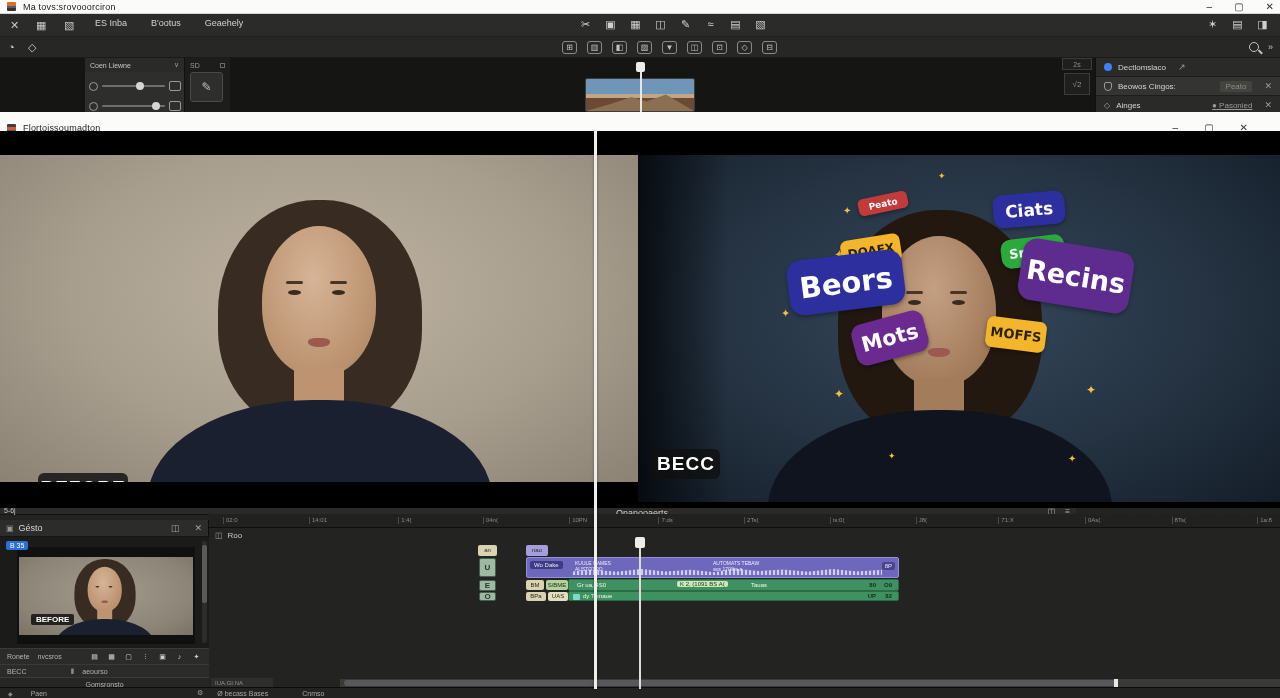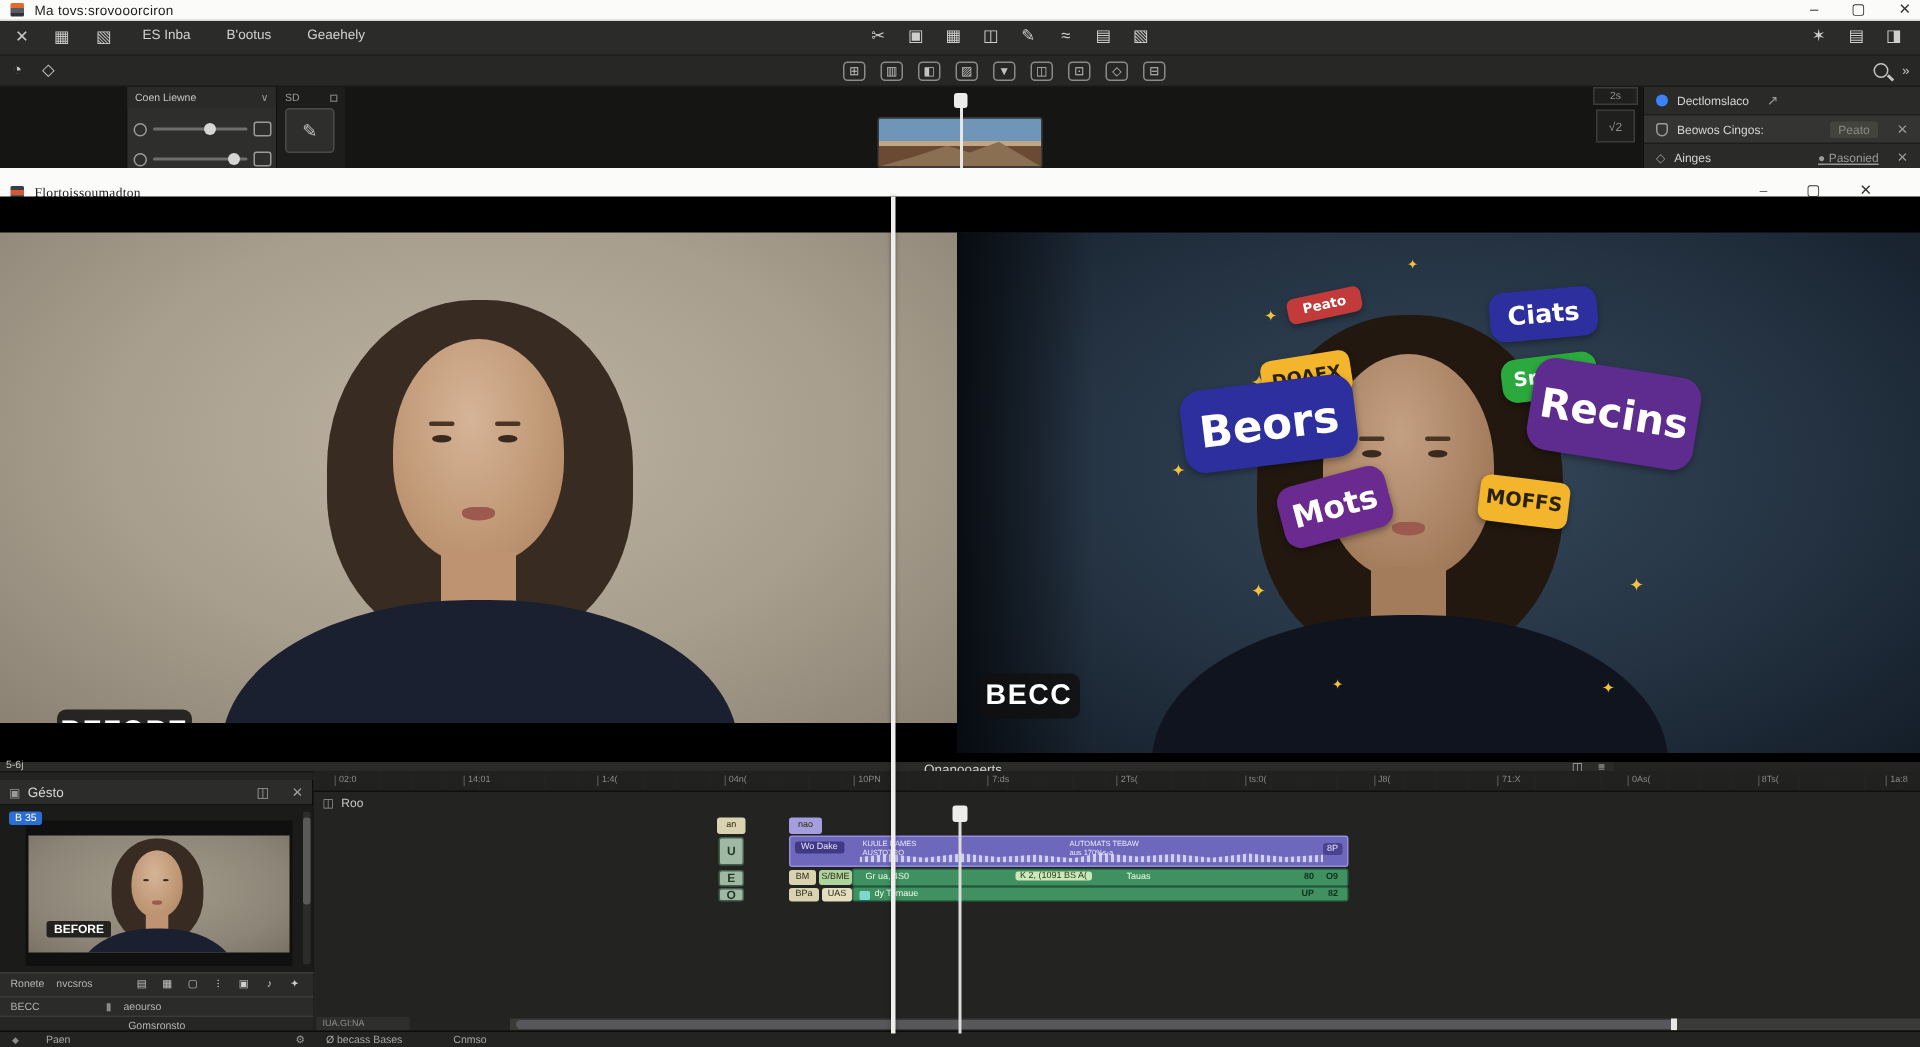--- a/index.html
+++ b/index.html
@@ -58,21 +58,21 @@
   .rp-row { position:relative; display:flex; align-items:center; height:19px; padding:0 8px; gap:6px; border-bottom:1px solid #1d1d1b; }
   .rp-row .lbl { color:#d4d4d2; font-size:8px; }
   .rp-row .val { color:#9a9a98; font-size:8px; margin-left:auto;text-decoration:underline; }
   .rp-row .act { color:#9a9a98; font-size:9px; margin-left:6px; }
   .rp-dot-blue { width:8px; height:8px; border-radius:50%; background:#3b82f6; }
   .rp-shield { width:8px; height:9px; border:1px solid #9a9a98; border-radius:2px 2px 4px 4px; }
   .rp-heart { color:#9a9a98; font-size:8px; }
   .val-chip { background:#44443f; border-radius:2px; padding:1px 6px; color:#8a8a88; font-size:8px; margin-left:auto; }
 
   
-  #titlebar-compare { top:112px; height:33px;font-family:Liberation Serif, serif; }
+  #titlebar-compare { top:112px; height:33px; }
   #compare-area { position:absolute; top:131px; left:0; width:1280px; height:377px; background:#000; }
   #before-photo { position:absolute; left:0; top:24px; width:638px; height:327px; overflow:hidden;
     background:radial-gradient(ellipse at 50% 42%, #beb3a2 0%, #a89e8e 55%, #8c8274 100%); }
   #after-photo { position:absolute; left:638px; top:24px; width:642px; height:347px; overflow:hidden;
     background:radial-gradient(ellipse at 50% 45%, #35485c 0%, #253342 55%, #141e29 100%); }
   #after-photo .edge-shade { position:absolute; left:0; top:0; width:90px; height:100%;
     background:linear-gradient(90deg, rgba(5,8,12,.85), rgba(5,8,12,0)); }
   .tag-label { position:absolute; background:rgba(16,16,16,.82); border-radius:6px; color:#fff;
     font-weight:bold; font-size:19px; letter-spacing:1px; display:flex; align-items:center; justify-content:center; }
   #before-tag { left:38px; top:318px; width:90px; height:30px; }

